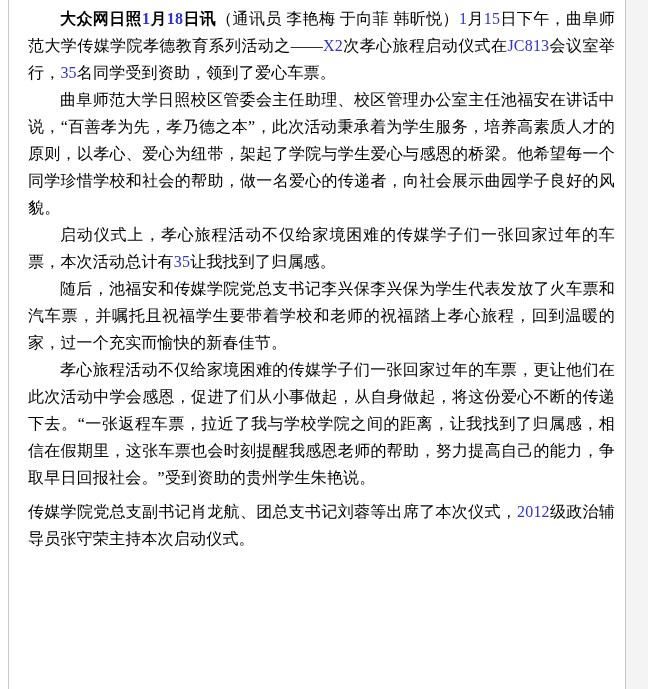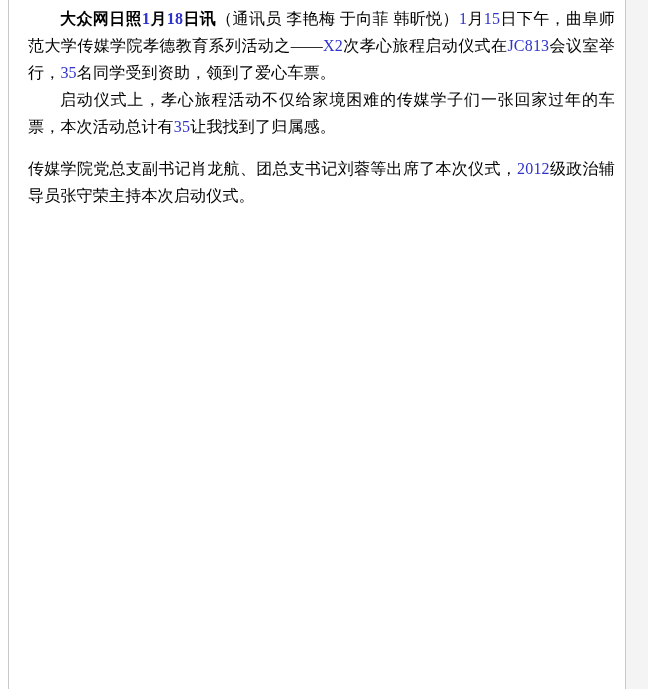--- a/index.html
+++ b/index.html
@@ -30,29 +30,32 @@
   }
   .para {
     margin: 0;
     font-size: 16px;
     line-height: 27px;
     color: var(--text-color, #000000);
     text-align: justify;
     letter-spacing: 0.2px;
   }
   .para.indent { text-indent: 32px; }
-  .para.spaced { margin-top: 15px; }
+  .para.spaced { margin-top: 7px; }
   .seg-bold { font-weight: bold; }
   .seg-num { color: var(--num-color, #2f33cc); }
 </style>
 </head>
 <body>
 
 <div class="right-strip"></div>
 
 <div class="page">
   <div id="article-body">
       <p class="para indent"><span class="seg-bold">大众网日照</span><span class="seg-bold seg-num">1</span><span class="seg-bold">月</span><span class="seg-bold seg-num">18</span><span class="seg-bold">日讯</span><span>（通讯员 李艳梅 于向菲 韩昕悦）</span><span class="seg-num">1</span><span>月</span><span class="seg-num">15</span><span>日下午，曲阜师范大学传媒学院孝德教育系列活动之——</span><span class="seg-num">X2</span><span>次孝心旅程启动仪式在</span><span class="seg-num">JC813</span><span>会议室举行，</span><span class="seg-num">35</span><span>名同学受到资助，领到了爱心车票。</span></p>
+      <p class="para indent"><span>曲阜师范大学日照校区管委会主任助理、校区管理办公室主任池福安在讲话中说，“百善孝为先，孝乃德之本”，此次活动秉承着为学生服务，培养高素质人才的原则，以孝心、爱心为纽带，架起了学院与学生爱心与感恩的桥梁。他希望每一个同学珍惜学校和社会的帮助，做一名爱心的传递者，向社会展示曲园学子良好的风貌。</span></p>
       <p class="para indent"><span>启动仪式上，孝心旅程活动不仅给家境困难的传媒学子们一张回家过年的车票，本次活动总计有</span><span class="seg-num">35</span><span>让我找到了归属感。</span></p>
+      <p class="para indent"><span>随后，池福安和传媒学院党总支书记李兴保李兴保为学生代表发放了火车票和汽车票，并嘱托且祝福学生要带着学校和老师的祝福踏上孝心旅程，回到温暖的家，过一个充实而愉快的新春佳节。</span></p>
+      <p class="para indent"><span>孝心旅程活动不仅给家境困难的传媒学子们一张回家过年的车票，更让他们在此次活动中学会感恩，促进了们从小事做起，从自身做起，将这份爱心不断的传递下去。“一张返程车票，拉近了我与学校学院之间的距离，让我找到了归属感，相信在假期里，这张车票也会时刻提醒我感恩老师的帮助，努力提高自己的能力，争取早日回报社会。”受到资助的贵州学生朱艳说。</span></p>
       <p class="para spaced"><span>传媒学院党总支副书记肖龙航、团总支书记刘蓉等出席了本次仪式，</span><span class="seg-num">2012</span><span>级政治辅导员张守荣主持本次启动仪式。</span></p>
     </div>
 
 </div>
 
 </body></html>

